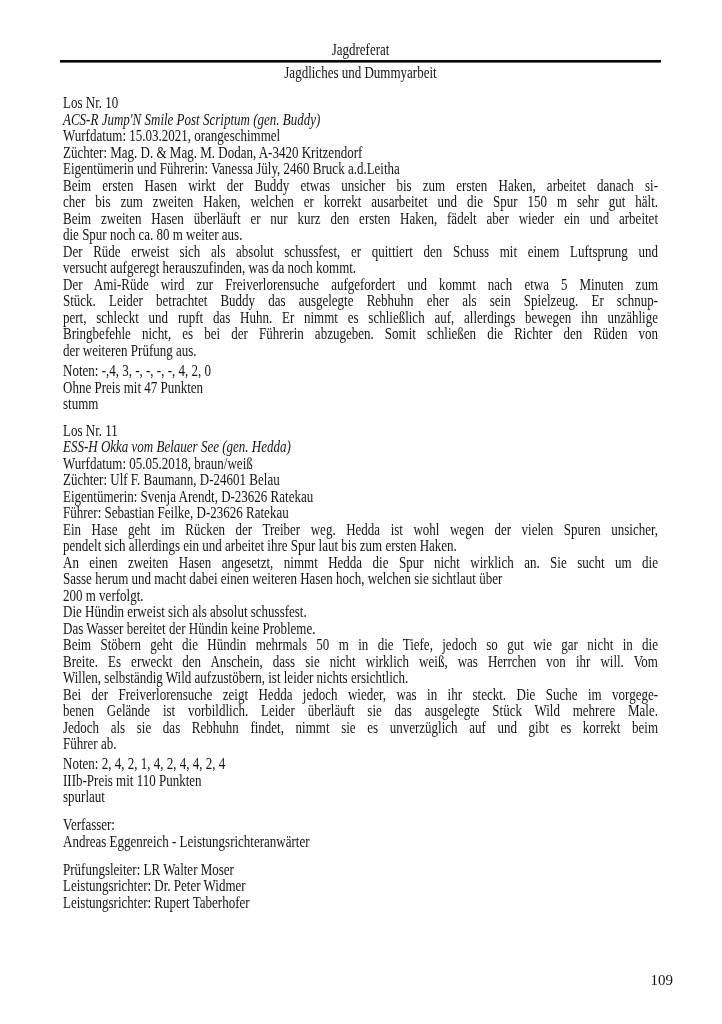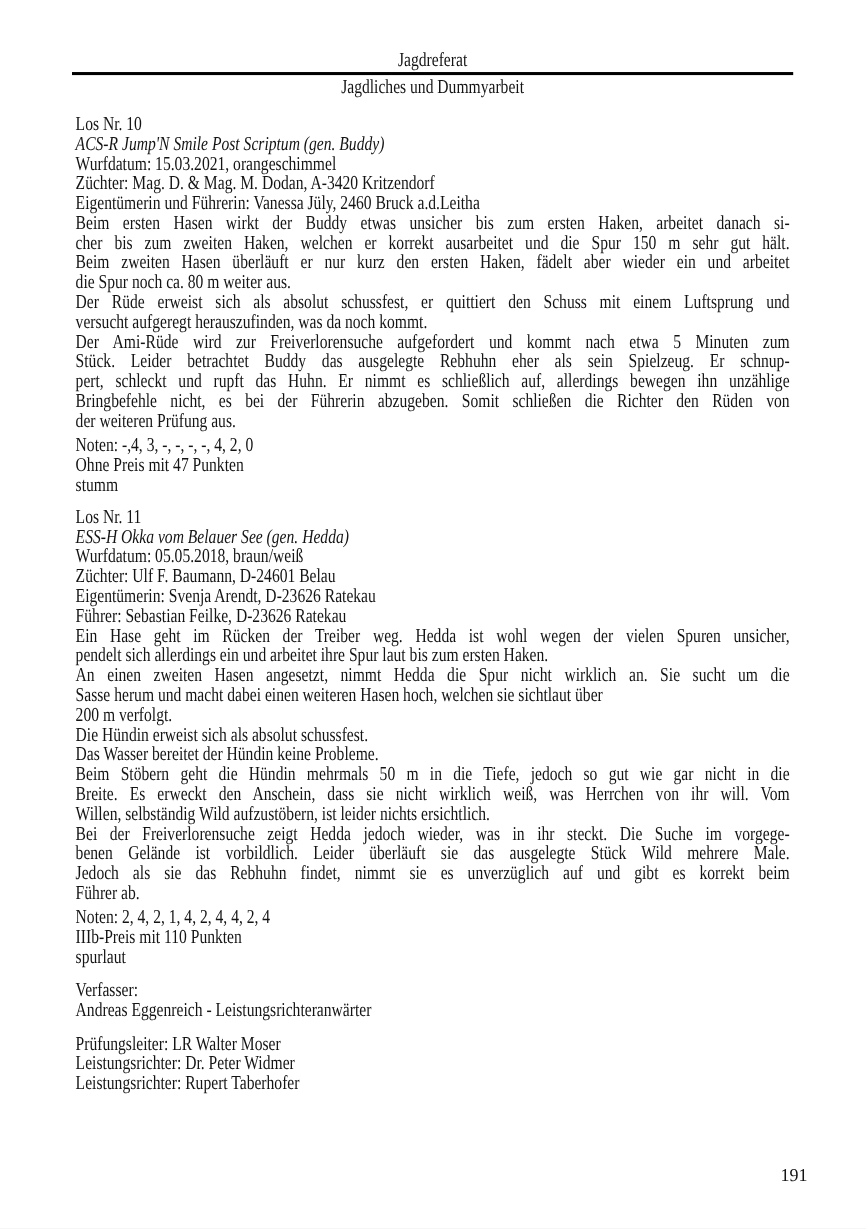--- a/index.html
+++ b/index.html
@@ -102,14 +102,14 @@
           <div class="line" data-name="text-line">Verfasser:</div>
           <div class="line" data-name="text-line">Andreas Eggenreich - Leistungsrichteranwärter</div>
         </div>
         <div class="section" data-name="section-richter">
           <div class="line" data-name="text-line">Prüfungsleiter: LR Walter Moser</div>
           <div class="line" data-name="text-line">Leistungsrichter: Dr. Peter Widmer</div>
           <div class="line" data-name="text-line">Leistungsrichter: Rupert Taberhofer</div>
         </div>
       </div>
   </div>
-  <div class="pagenum" data-name="page-number">191</div>
+  <div class="pagenum" data-name="page-number">109</div>
 </div>
 
 </body></html>

